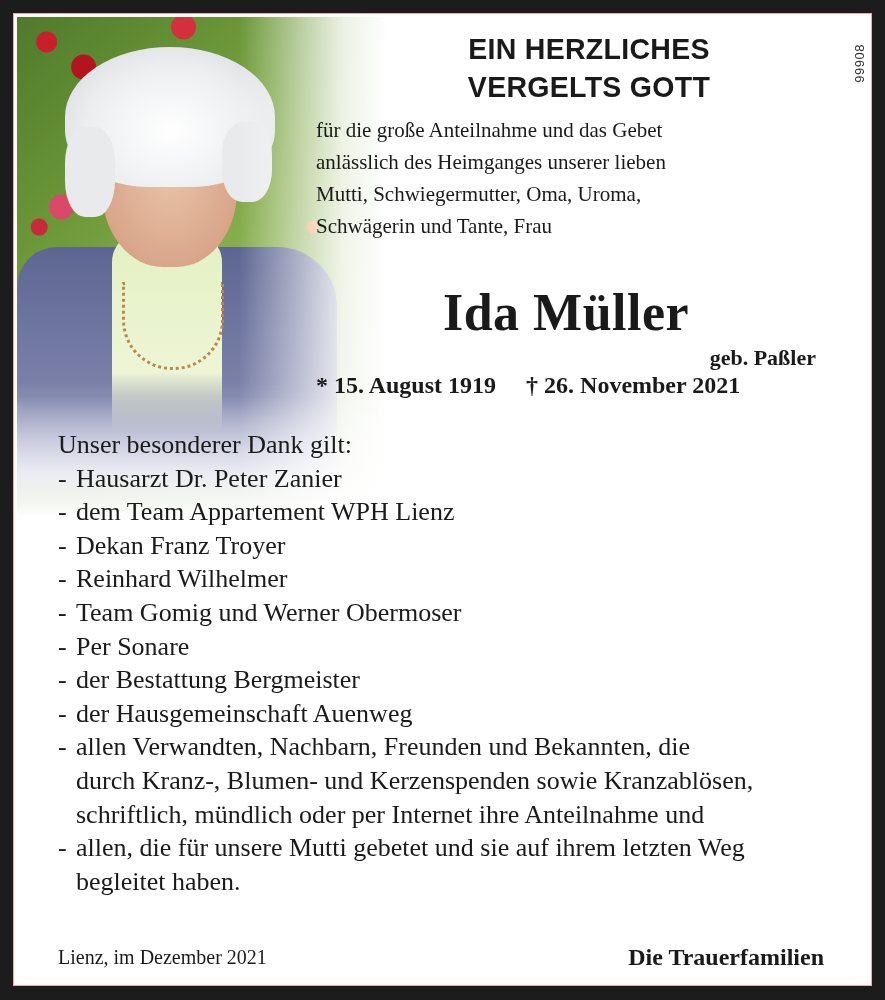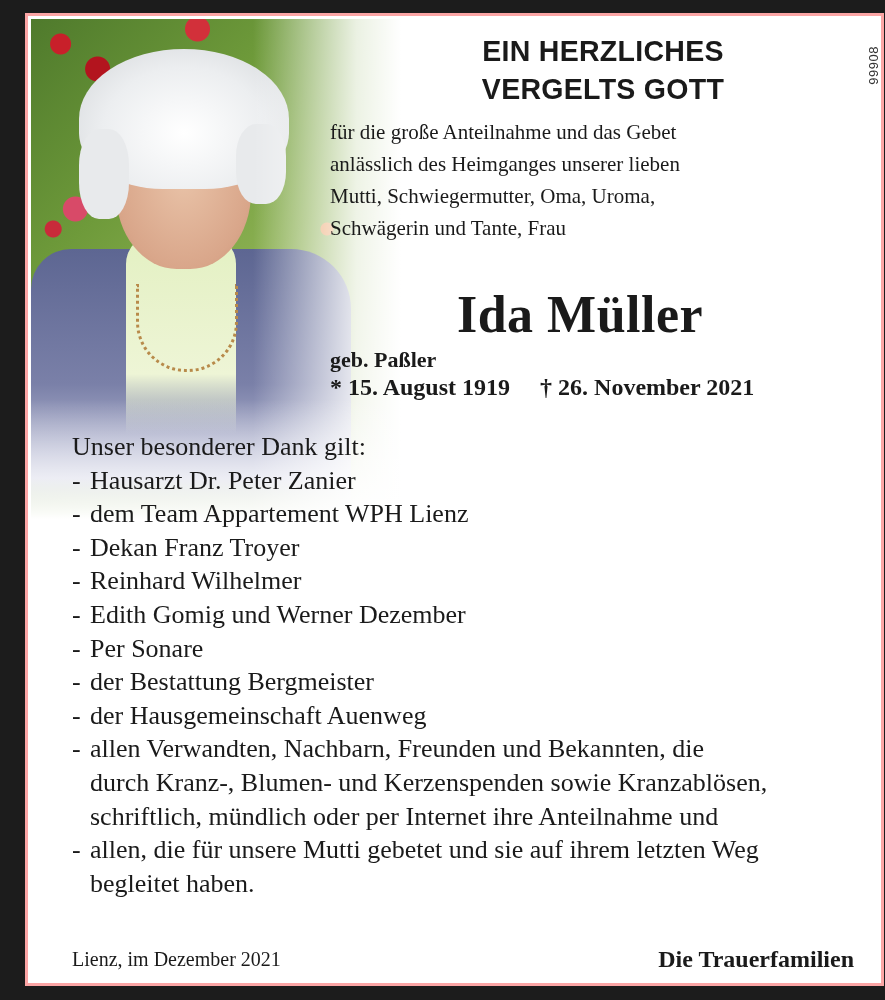--- a/index.html
+++ b/index.html
@@ -1,17 +1,17 @@
 <!DOCTYPE html>
 <html><head>
 <meta charset="utf-8">
 <style>
   html, body { margin:0; padding:0; }
   body { width:885px; height:1000px; background:#1c1c1c; position:relative; overflow:hidden; font-family:"Liberation Serif", serif; color:#1a1a1a; }
-  .card { position:absolute; left:13px; top:13px; width:859px; height:973px; background:#fff; border:3px solid #fca5a5; box-sizing:border-box; overflow:hidden;margin-left:12px; }
+  .card { position:absolute; left:13px; top:13px; width:859px; height:973px; background:#fff; border:1px solid #fca5a5; box-sizing:border-box; overflow:hidden; }
   .photo { position:absolute; left:3px; top:3px; width:370px; height:500px; overflow:hidden; }
   .photo .bg { position:absolute; inset:0;
     background:
       radial-gradient(circle at 8% 5%, #c8202a 0 10px, transparent 11px),
       radial-gradient(circle at 18% 10%, #b3141e 0 12px, transparent 13px),
       radial-gradient(circle at 45% 2%, #d2303a 0 12px, transparent 13px),
       radial-gradient(circle at 12% 38%, #d84a68 0 12px, transparent 13px),
       radial-gradient(circle at 6% 42%, #c92a3a 0 8px, transparent 9px),
       radial-gradient(circle at 72% 48%, #e6a34a 0 7px, transparent 8px),
       radial-gradient(circle at 80% 42%, #e89a5a 0 6px, transparent 7px),
@@ -24,29 +24,29 @@
   .photo .face { position:absolute; left:85px; top:80px; width:135px; height:170px; background:radial-gradient(ellipse at 50% 45%, #e9c3a8 0%, #d9a68a 70%, #c99478 100%); border-radius:50% 50% 45% 45%; }
   .photo .hair { position:absolute; left:48px; top:30px; width:210px; height:140px; background:radial-gradient(ellipse at 50% 60%, #ffffff 0%, #eceef0 55%, #d2d5d8 100%); border-radius:50% 50% 40% 40%; }
   .photo .hair2 { position:absolute; left:48px; top:110px; width:50px; height:90px; background:#e8eaec; border-radius:40%; }
   .photo .hair3 { position:absolute; left:205px; top:105px; width:50px; height:80px; background:#e8eaec; border-radius:40%; }
   .photo .fade-b { position:absolute; left:0; right:0; bottom:0; height:120px; background:linear-gradient(180deg, rgba(255,255,255,0), #fff); }
 
   .cnum { position:absolute; left:838px; top:30px; font-family:"Liberation Sans", sans-serif; font-size:13px; color:#333; writing-mode:vertical-rl; transform:rotate(180deg); transform-origin:center; letter-spacing:0.5px; }
   .hd { position:absolute; left:370px; width:410px; text-align:center; font-family:"Liberation Sans", sans-serif; font-weight:bold; font-size:30px; line-height:36px; letter-spacing:0.3px; color:#1a1a1a; transform:scaleX(0.95); }
   .intro { position:absolute; left:302px; top:100px; width:500px; text-align:left; font-size:21px; line-height:32px; }
   .name { position:absolute; left:302px; top:263px; width:500px; text-align:center; font-size:52px; font-weight:bold; line-height:72px; letter-spacing:0.5px; }
-  .born { position:absolute; left:302px; top:330px; width:500px; text-align:left; font-size:22px; font-weight:bold; line-height:28px; }
+  .born { position:absolute; left:302px; top:330px; width:500px; text-align:right; font-size:22px; font-weight:bold; line-height:28px; }
   .dates { position:absolute; left:302px; top:356px; width:500px; text-align:left; font-size:24px; font-weight:bold; line-height:30px; }
   .dates span.sep { display:inline-block; width:30px; }
   .thanks { position:absolute; left:44px; top:414px; width:800px; font-size:26px; line-height:33.6px; }
   .thanks .row { display:flex; }
   .thanks .dash { width:18px; flex:none; }
   .thanks .txt { flex:1; }
   .footer-l { position:absolute; left:44px; top:928px; font-size:20px; line-height:30px; }
-  .footer-r { position:absolute; right:27px; top:928px; font-size:24px; font-weight:bold; line-height:30px; }
+  .footer-r { position:absolute; right:47px; top:928px; font-size:24px; font-weight:bold; line-height:30px; }
 </style>
 </head>
 <body>
 
 <div class="card">
 
   <div class="photo">
     <div class="bg"></div>
     <div class="jacket"></div>
     <div class="sweater"></div>
@@ -91,21 +91,21 @@
         <div class="row">
           <span class="dash">-</span>
           <span class="txt">Dekan Franz Troyer</span>
         </div>
         <div class="row">
           <span class="dash">-</span>
           <span class="txt">Reinhard Wilhelmer</span>
         </div>
         <div class="row">
           <span class="dash">-</span>
-          <span class="txt">Edith Gomig und Werner Dezember</span>
+          <span class="txt">Team Gomig und Werner Obermoser</span>
         </div>
         <div class="row">
           <span class="dash">-</span>
           <span class="txt">Per Sonare</span>
         </div>
         <div class="row">
           <span class="dash">-</span>
           <span class="txt">der Bestattung Bergmeister</span>
         </div>
         <div class="row">

